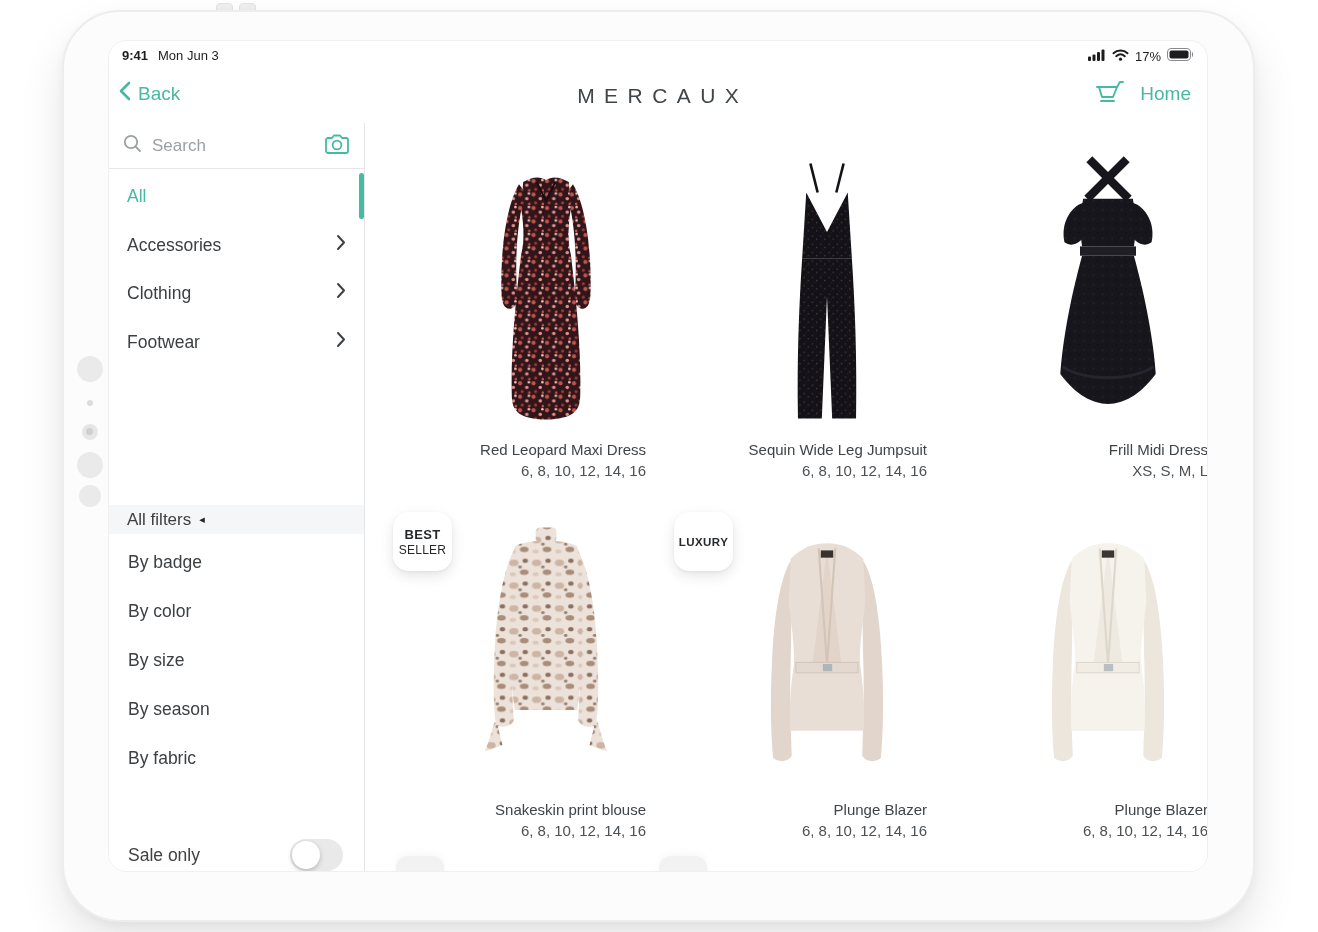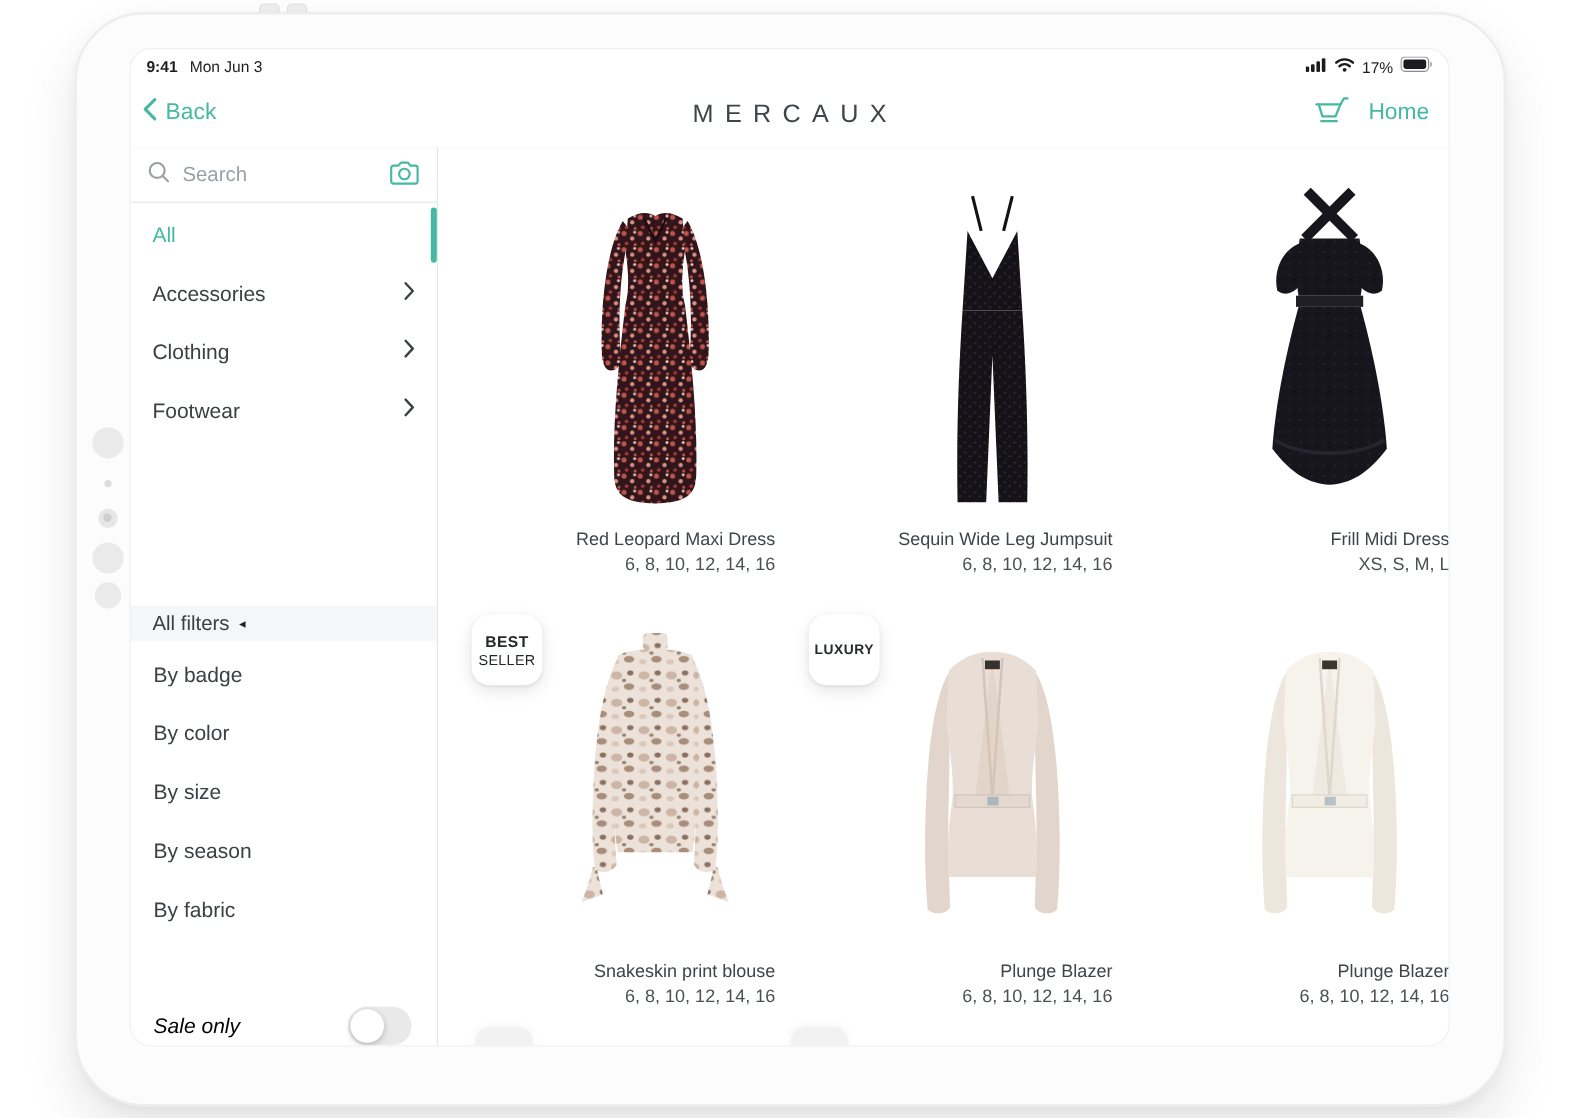--- a/index.html
+++ b/index.html
@@ -62,21 +62,21 @@
              background:#45b9a2; border-radius:3px; }
   .filters-hdr { position:absolute; left:0; top:382px; width:100%; height:29px;
                  background:#f5f6f7; display:flex; align-items:center; padding:0 18px;
                  font-size:17px; color:#3c4043; cursor:pointer; }
   .filters-hdr .tri { font-size:11px; margin-left:8px; color:#222; }
   .drag-handle { position:absolute; left:-7px; top:384px; width:18px; height:24px;
                  background:#e7e8ea; border-radius:6px; }
   .filter-row { position:absolute; left:0; width:100%; height:48px; display:flex;
                 align-items:center; padding:0 19px; font-size:17.5px; color:#3c4043; cursor:pointer; }
   .sale-row { position:absolute; left:0; top:708px; width:100%; height:48px; display:flex;
-              align-items:center; padding:0 19px; font-size:17.5px; color:#000000;font-style:italic; }
+              align-items:center; padding:0 19px; font-size:17.5px; color:#404040; }
   .toggle { position:absolute; right:21px; top:716px; width:53px; height:32px; border-radius:16px;
             background:#e9e9ea; cursor:pointer; border:none; }
   .toggle .knob { position:absolute; left:2px; top:2px; width:28px; height:28px; border-radius:50%;
                   background:#fff; box-shadow:0 2px 5px rgba(0,0,0,.22); transition:left .15s; }
 
   
   .grid { position:absolute; left:256px; top:82px; width:844px; height:750px; background:#fff; }
   .cell { position:absolute; width:281px; height:336px; display:flex; flex-direction:column;
           align-items:flex-end; cursor:pointer; }
   .c0 { left:0;    top:28px; }  .c1 { left:281px; top:28px; }  .c2 { left:562px; top:28px; }

